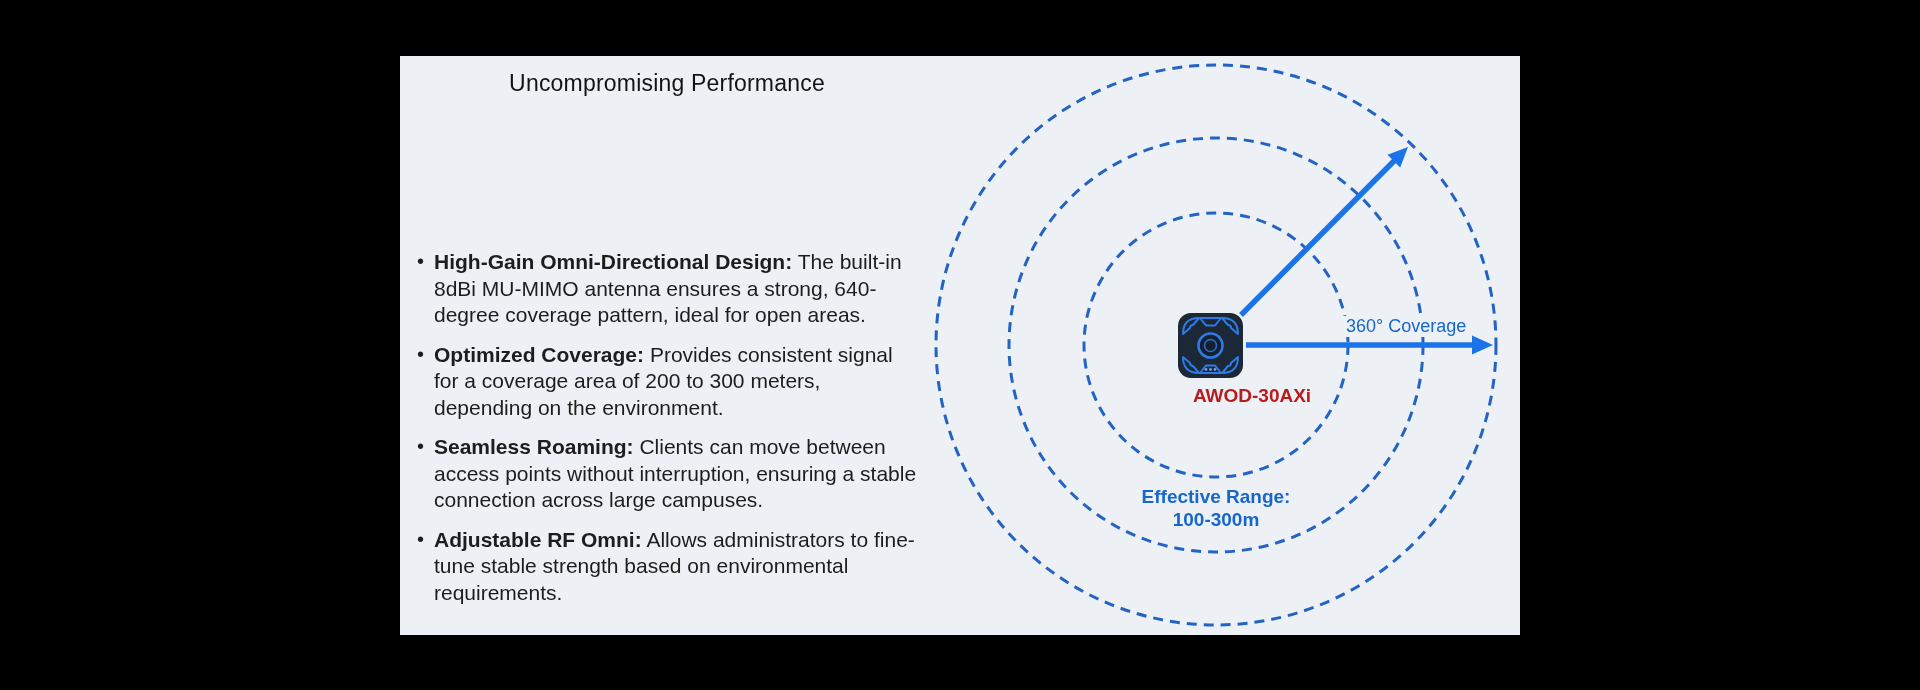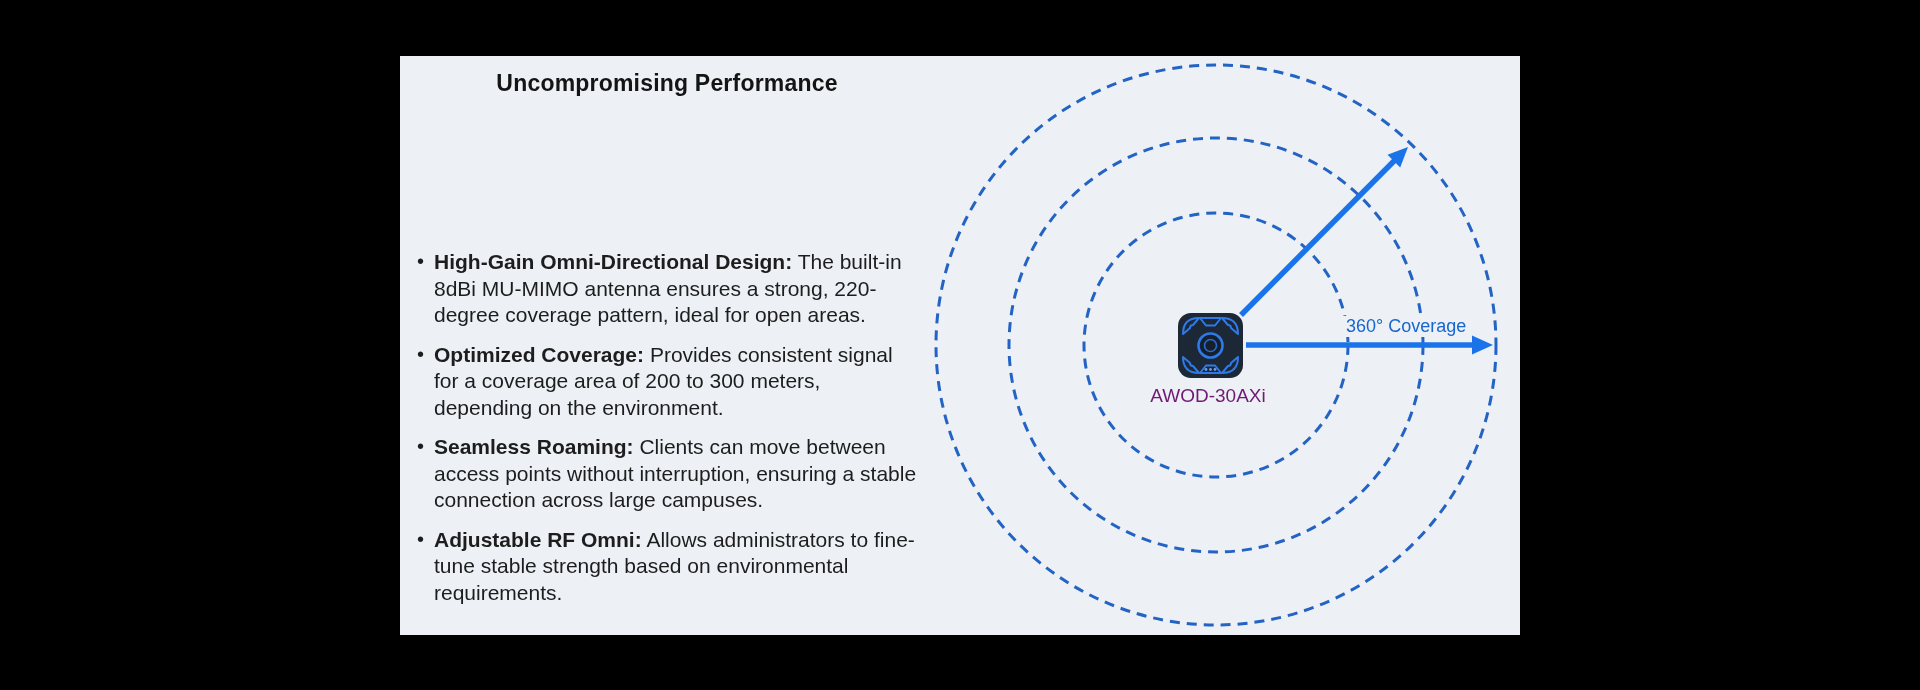--- a/index.html
+++ b/index.html
@@ -12,21 +12,21 @@
   }
   *{margin:0;padding:0;box-sizing:border-box;}
   html,body{background:#000;}
   body{font-family:"Liberation Sans", sans-serif;}
   .stage{position:relative;width:1920px;height:690px;background:#000;overflow:hidden;}
   .panel{position:absolute;left:400px;top:56px;width:1120px;height:579px;background:var(--panel-bg);}
 
   
   .left-col{position:absolute;left:13px;top:0;width:508px;height:100%;}
   .eyebrow{position:absolute;top:14px;width:100%;text-align:center;
-           font-size:23px;font-weight:700;color:#141414;letter-spacing:.2px;}
+           font-size:23px;font-weight:400;color:#141414;letter-spacing:.2px;}
   .headline{position:absolute;top:63px;width:100%;
             font-size:35px;line-height:45px;font-weight:700;color:var(--accent-heading);letter-spacing:-.2px;}
   .bullets{position:absolute;top:193px;width:100%;list-style:none;}
   .bullets li{position:relative;padding-left:21px;
               font-size:21px;line-height:26.5px;color:var(--body-text);}
   .bullets li + li{margin-top:13px;}
   .bullets .marker{position:absolute;left:4px;top:-1px;font-size:20px;color:var(--body-text);}
   .bullets .lead{font-weight:700;text-align:right;}
 
   
@@ -36,38 +36,38 @@
   .arrow-head{fill:var(--arrow);}
   .dev-body{fill:#1d2836;}
   .dev-line{fill:none;stroke:#2d7ae8;stroke-width:2;stroke-linejoin:round;}
   .dev-ring{fill:#16202c;stroke:#2d7ae8;stroke-width:2.6;}
   .dev-ring-inner{fill:none;stroke:#2d7ae8;stroke-width:1.6;opacity:.85;}
   .dev-dot{fill:#6f9be0;}
 
   .label-coverage{position:absolute;left:941px;top:260px;
                   font-size:18px;font-weight:400;color:var(--diagram-label);
                   background:var(--panel-bg);padding:0 5px;white-space:nowrap;}
-  .label-device{position:absolute;left:736px;top:329px;width:144px;text-align:center;
-                font-size:19px;font-weight:400;color:#701a75;white-space:nowrap;}
+  .label-device{position:absolute;left:780px;top:329px;width:144px;text-align:center;
+                font-size:19px;font-weight:700;color:#b91c1c;white-space:nowrap;}
   .label-range{position:absolute;left:728px;top:429px;width:176px;text-align:center;
                font-size:19px;line-height:23px;font-weight:700;color:var(--diagram-label);}
 </style>
 </head>
 <body>
 
 <div class="stage">
   <div class="panel">
 
     <div class="left-col">
       <div class="eyebrow">Uncompromising Performance</div>
       <ul class="bullets">
         <li>
           <span class="marker">•</span>
           <span class="lead">High-Gain Omni-Directional Design:</span>
-          <span>The built-in 8dBi MU-MIMO antenna ensures a strong, 220-degree coverage pattern, ideal for open areas.</span>
+          <span>The built-in 8dBi MU-MIMO antenna ensures a strong, 640-degree coverage pattern, ideal for open areas.</span>
         </li>
         <li>
           <span class="marker">•</span>
           <span class="lead">Optimized Coverage:</span>
           <span>Provides consistent signal for a coverage area of 200 to 300 meters, depending on the environment.</span>
         </li>
         <li>
           <span class="marker">•</span>
           <span class="lead">Seamless Roaming:</span>
           <span>Clients can move between access points without interruption, ensuring a stable connection across large campuses.</span>
@@ -105,15 +105,19 @@
         <circle class="dev-ring" cx="32.5" cy="32.5" r="12"></circle>
         <circle class="dev-ring-inner" cx="32.5" cy="32.5" r="6"></circle>
         <circle class="dev-dot" cx="28" cy="56.5" r="1.4"></circle>
         <circle class="dev-dot" cx="32.5" cy="56.5" r="1.4"></circle>
         <circle class="dev-dot" cx="37" cy="56.5" r="1.4"></circle>
       </g>
     </svg>
 
     <div class="label-coverage">360° Coverage</div>
     <div class="label-device">AWOD-30AXi</div>
+    <div class="label-range">
+      <div>Effective Range:</div>
+      <div>100-300m</div>
+    </div>
 
   </div>
 </div>
 
 </body></html>

